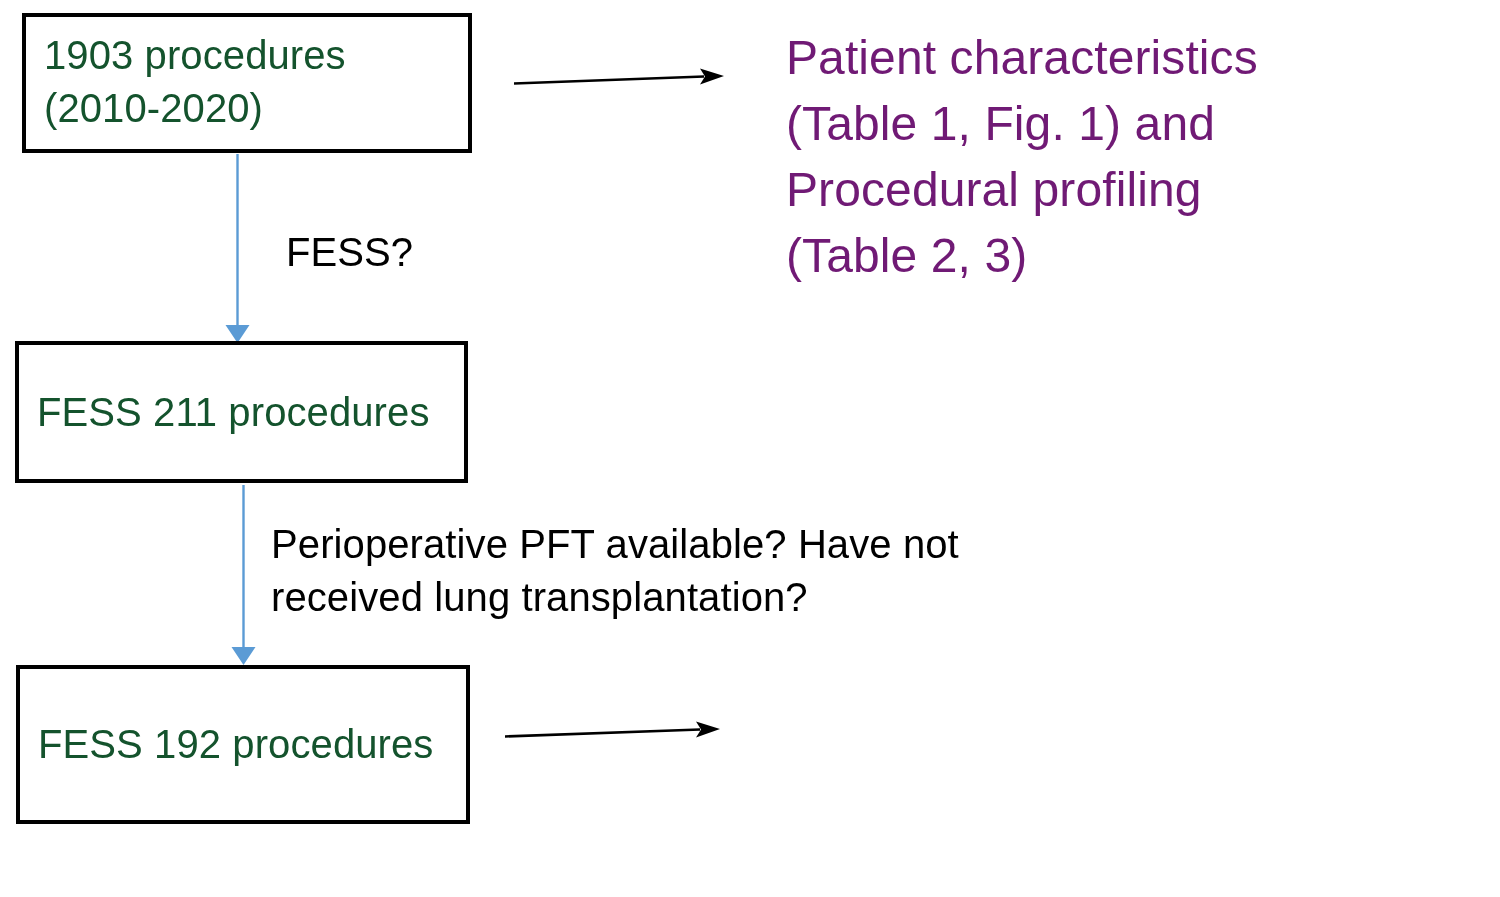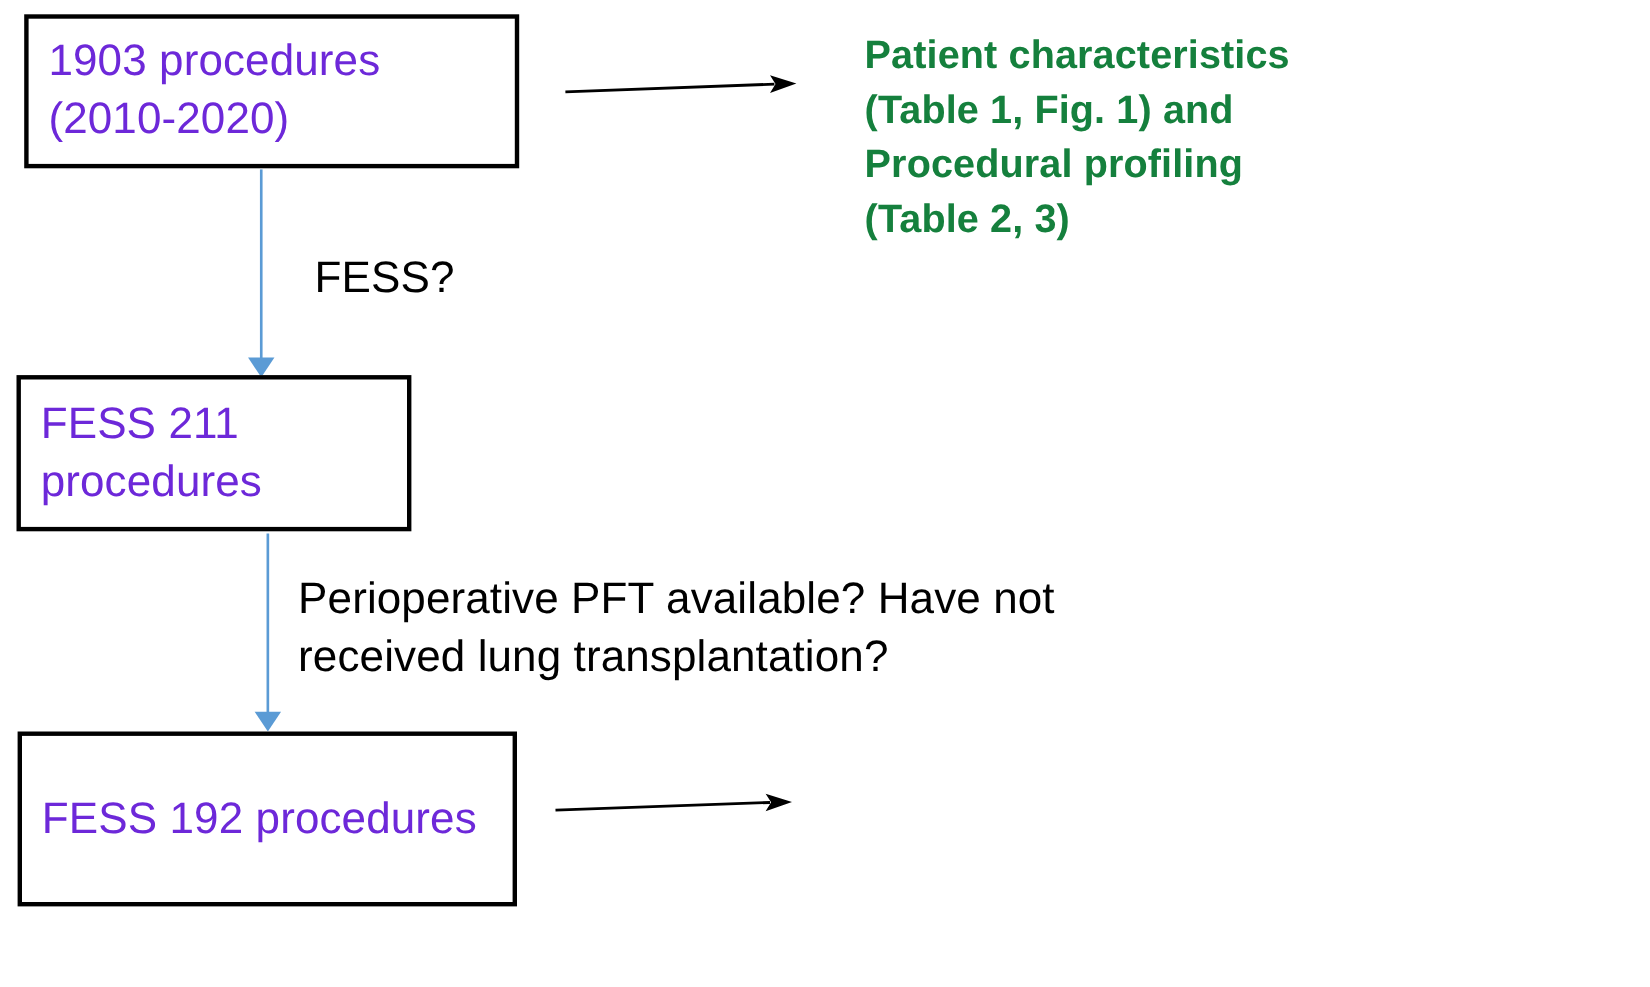--- a/index.html
+++ b/index.html
@@ -28,52 +28,51 @@
     background: #ffffff;
     display: flex;
     align-items: center;
     justify-content: flex-start;
   }
   .flow-box .box-text {
     display: block;
     padding-left: 18px;
     font-size: 40px;
     line-height: 1.32;
-    color: #6d28d9;
+    color: #14532d;
     white-space: pre-line;
     letter-spacing: 0.1px;
   }
 
   #box-cohort  { left: 22px;  top: 13px;  width: 450px; height: 140px; }
   #box-cohort .box-text { margin-top: -2px; }
 
-  #box-fess211 { left: 15px;  top: 341px; width: 359px; height: 142px; }
+  #box-fess211 { left: 15px;  top: 341px; width: 453px; height: 142px; }
   #box-fess192 { left: 16px;  top: 665px; width: 454px; height: 159px; }
 
   
   .flow-label {
     position: absolute;
     font-size: 40px;
     line-height: 1.33;
     color: #000000;
     white-space: pre-line;
     letter-spacing: 0.1px;
   }
   #label-fess-q   { left: 286px; top: 226px; }
   #label-pft-q    { left: 271px; top: 518px; }
 
   
   .outcome-text {
     position: absolute;
-    font-size: 36px;
+    font-size: 48px;
     line-height: 1.375;
-    color: #15803d;
+    color: #701a75;
     white-space: pre-line;
     letter-spacing: 0.1px;
-    font-weight: bold;
   }
   #outcome-top    { left: 786px; top: 25px;  width: 700px; }
   #outcome-bottom { left: 787px; top: 700px; width: 712px; }
 
   
   #connectors {
     position: absolute;
     left: 0;
     top: 0;
     width: 1500px;

